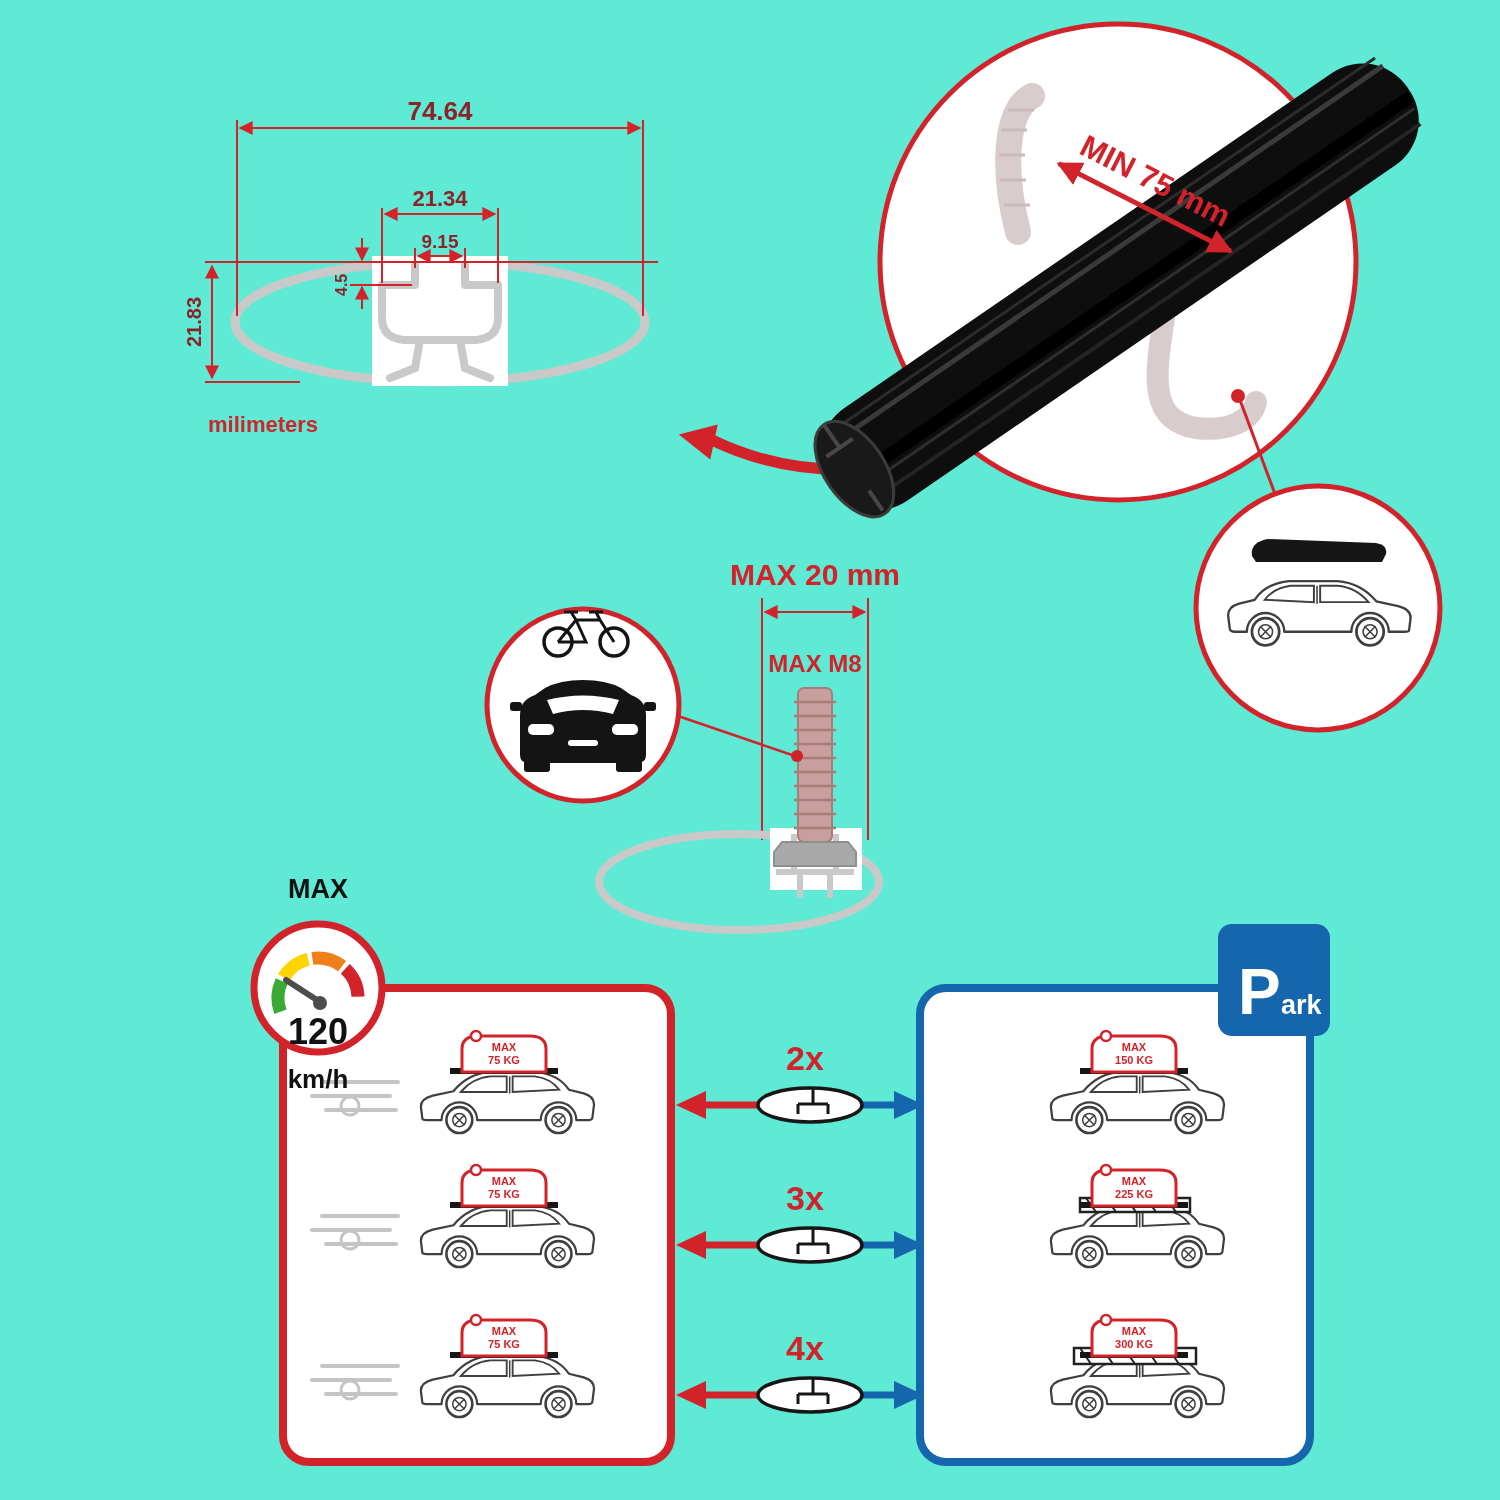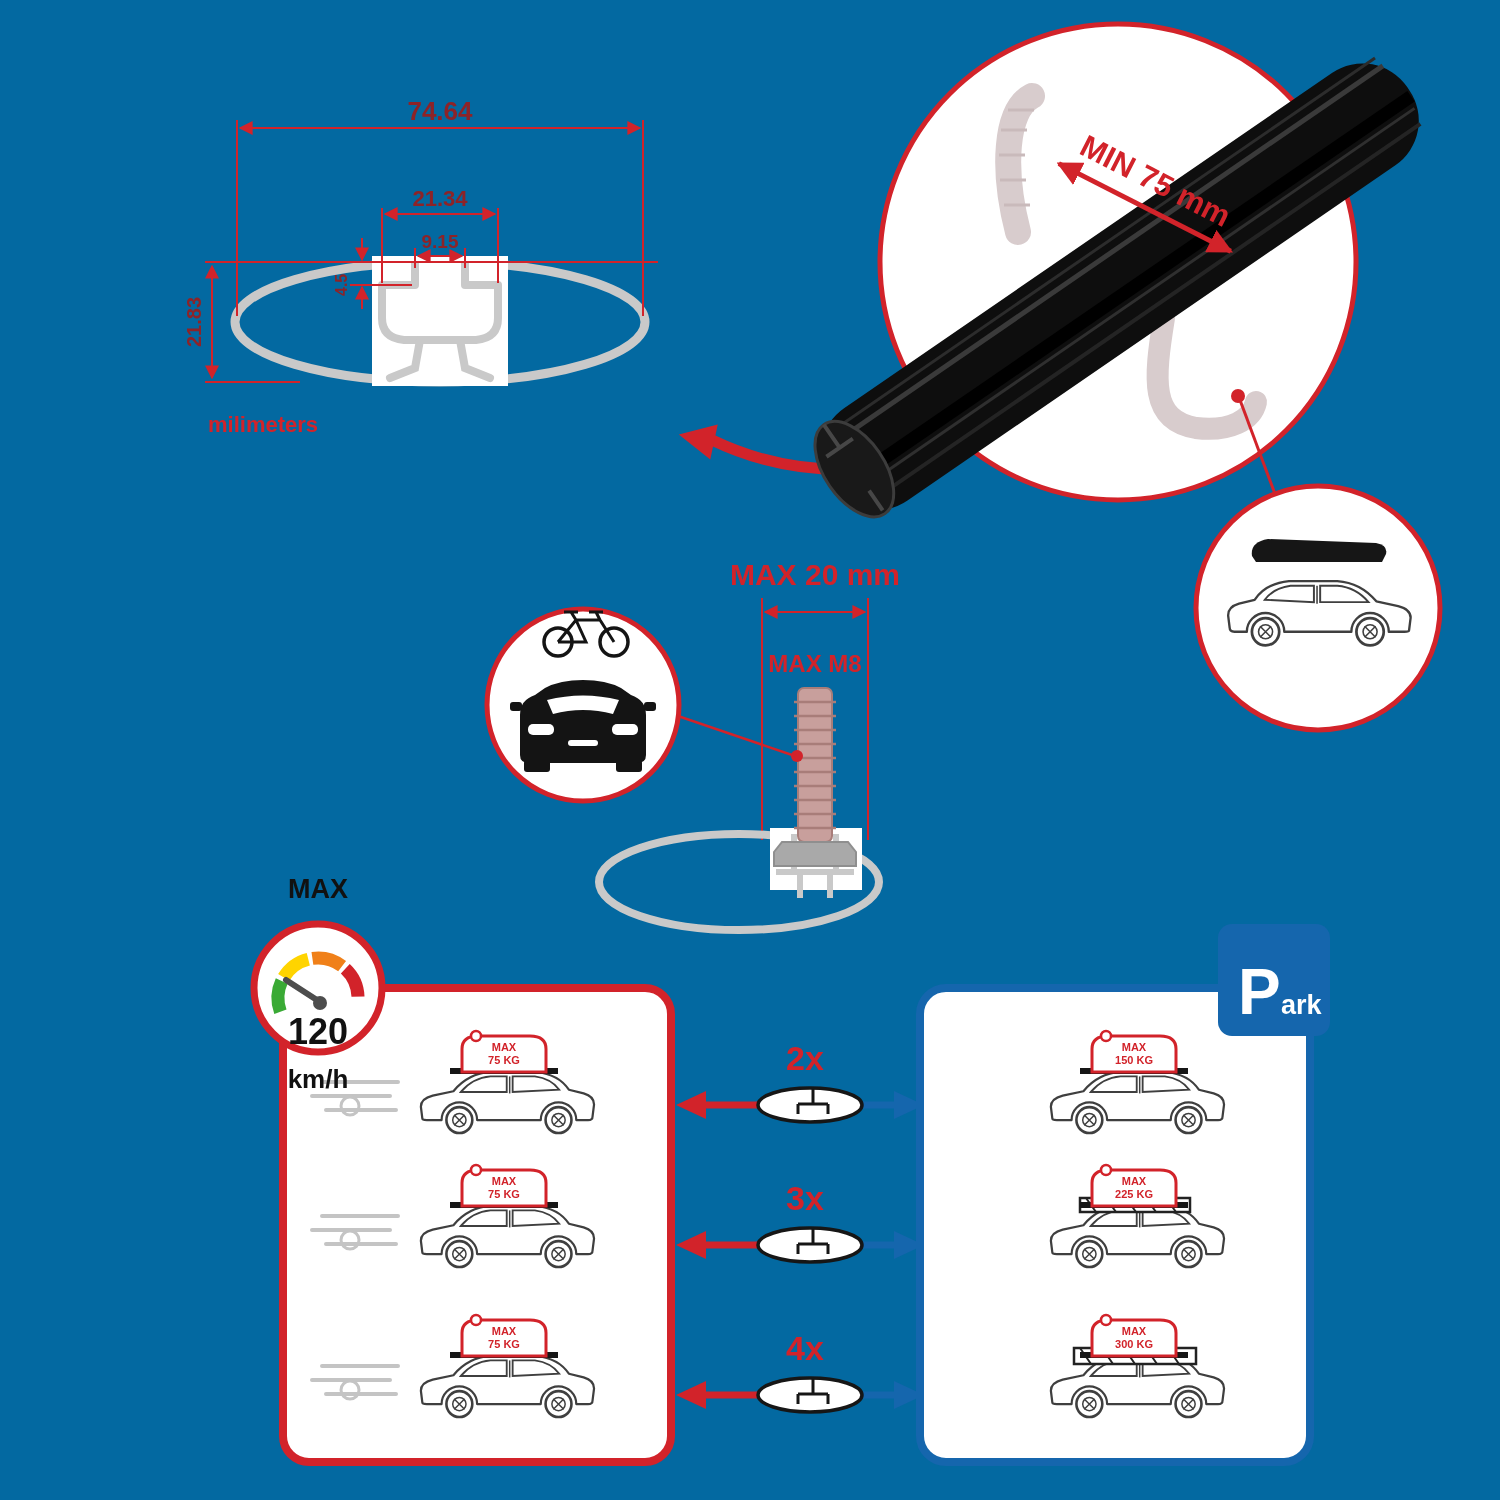--- a/index.html
+++ b/index.html
@@ -1,16 +1,16 @@
 <!DOCTYPE html>
 <html><head>
 <meta charset="utf-8">
 <style>
   html,body{margin:0;padding:0;background:#ffffff;}
-  .canvas{position:relative;width:1500px;height:1500px;background:#0369a1;
+  .canvas{position:relative;width:1500px;height:1500px;background:#5eead4;
           font-family:"Liberation Sans", sans-serif;overflow:hidden;text-decoration:underline;}
   svg{position:absolute;left:0;top:0;}
   text{font-family:"Liberation Sans", sans-serif;}
 </style>
 </head>
 <body>
 
 <div class="canvas">
 <svg width="1500" height="1500" viewBox="0 0 1500 1500">
   <defs>

